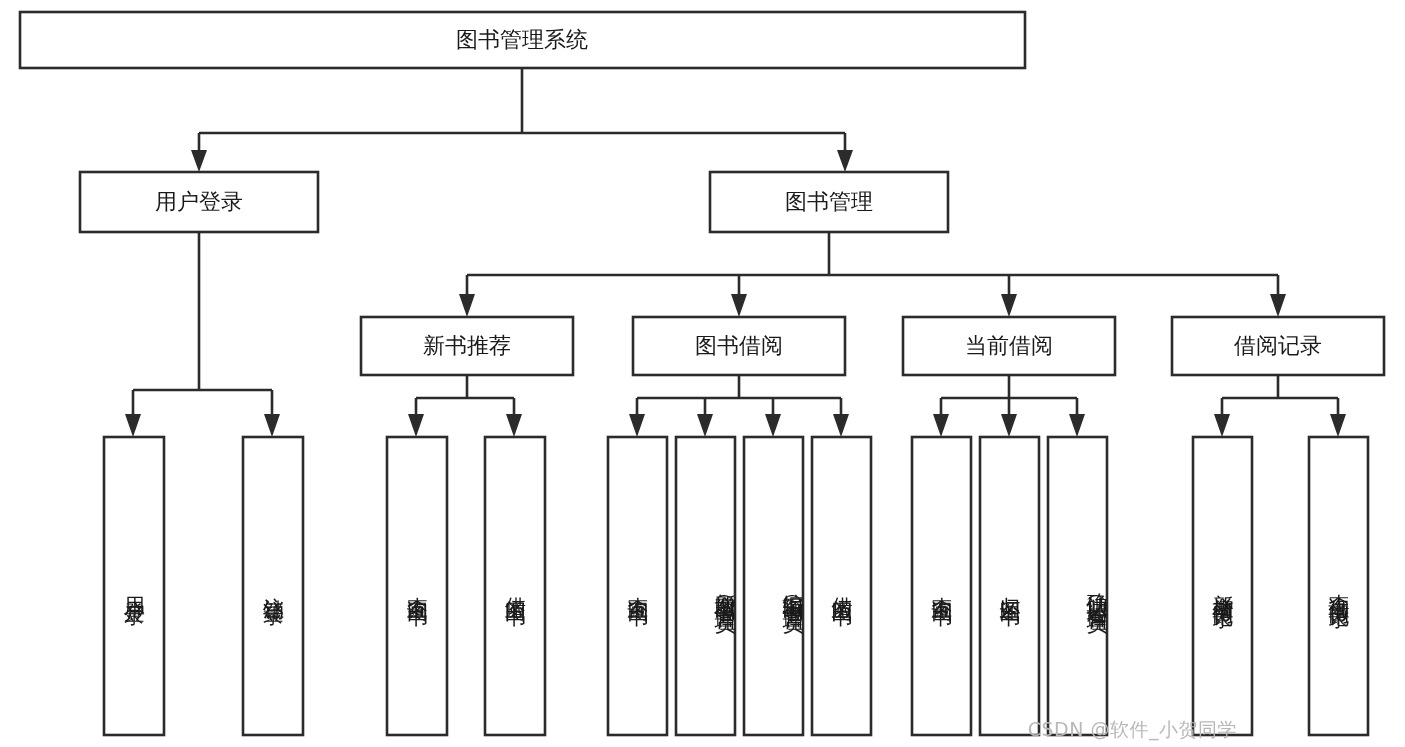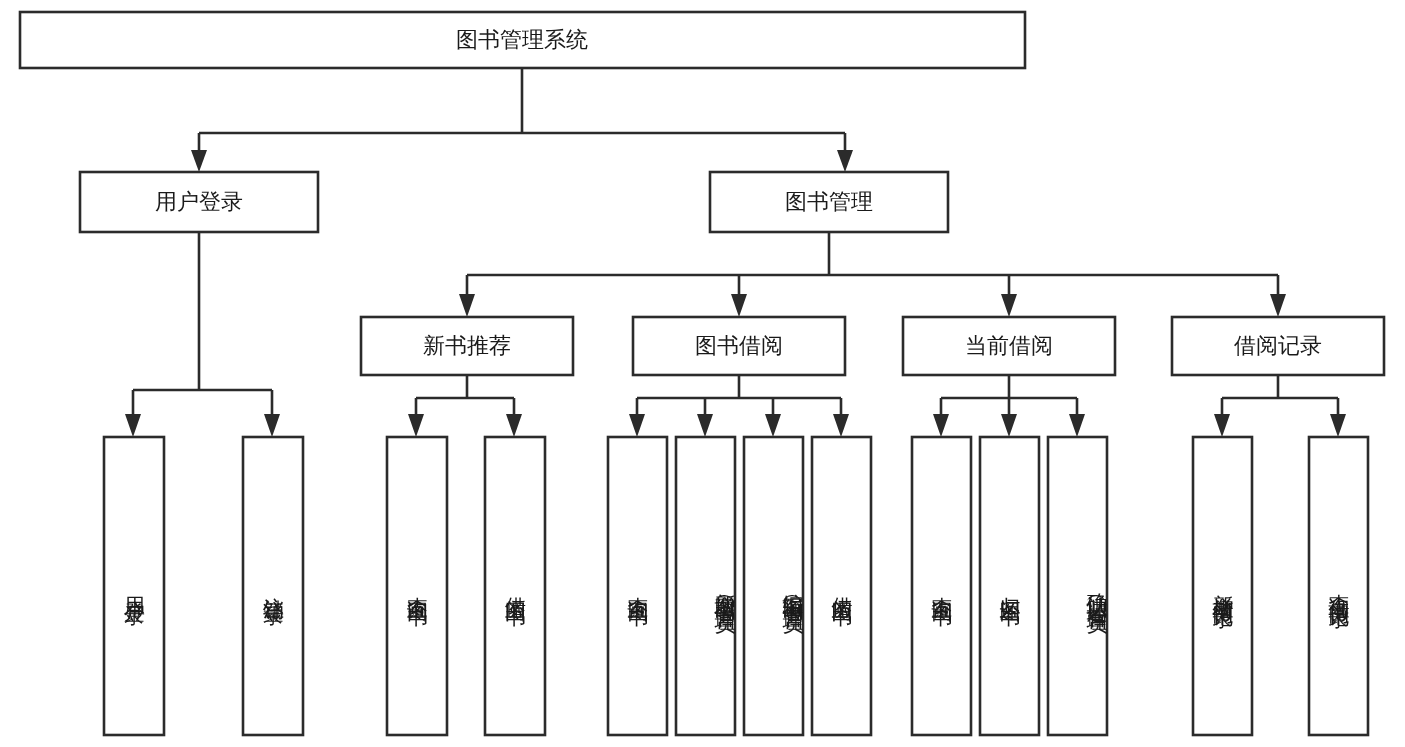--- a/index.html
+++ b/index.html
@@ -249,14 +249,15 @@
   <div class="leaf-label-wrap" style="left:744px; top:443px; width:59px; height:292px; display:flex; align-items:flex-start; justify-content:center;">编辑图书（管理员）</div>
   <div class="leaf-label-wrap" style="left:812px; top:437px; width:59px; height:298px; display:flex; align-items:center; justify-content:center;">借阅图书</div>
 
   <div class="leaf-label-wrap" style="left:912px; top:437px; width:59px; height:298px; display:flex; align-items:center; justify-content:center;">查询图书</div>
   <div class="leaf-label-wrap" style="left:980px; top:437px; width:59px; height:298px; display:flex; align-items:center; justify-content:center;">归还图书</div>
   <div class="leaf-label-wrap" style="left:1048px; top:443px; width:59px; height:292px; display:flex; align-items:flex-start; justify-content:center;">确认归还（管理员）</div>
 
   <div class="leaf-label-wrap" style="left:1193px; top:437px; width:59px; height:298px; display:flex; align-items:center; justify-content:center;">新增借阅记录</div>
   <div class="leaf-label-wrap" style="left:1309px; top:437px; width:59px; height:298px; display:flex; align-items:center; justify-content:center;">查询借阅记录</div>
 
+  <div class="watermark">CSDN @软件_小贺同学</div>
 
 </div>
 
 </body></html>

